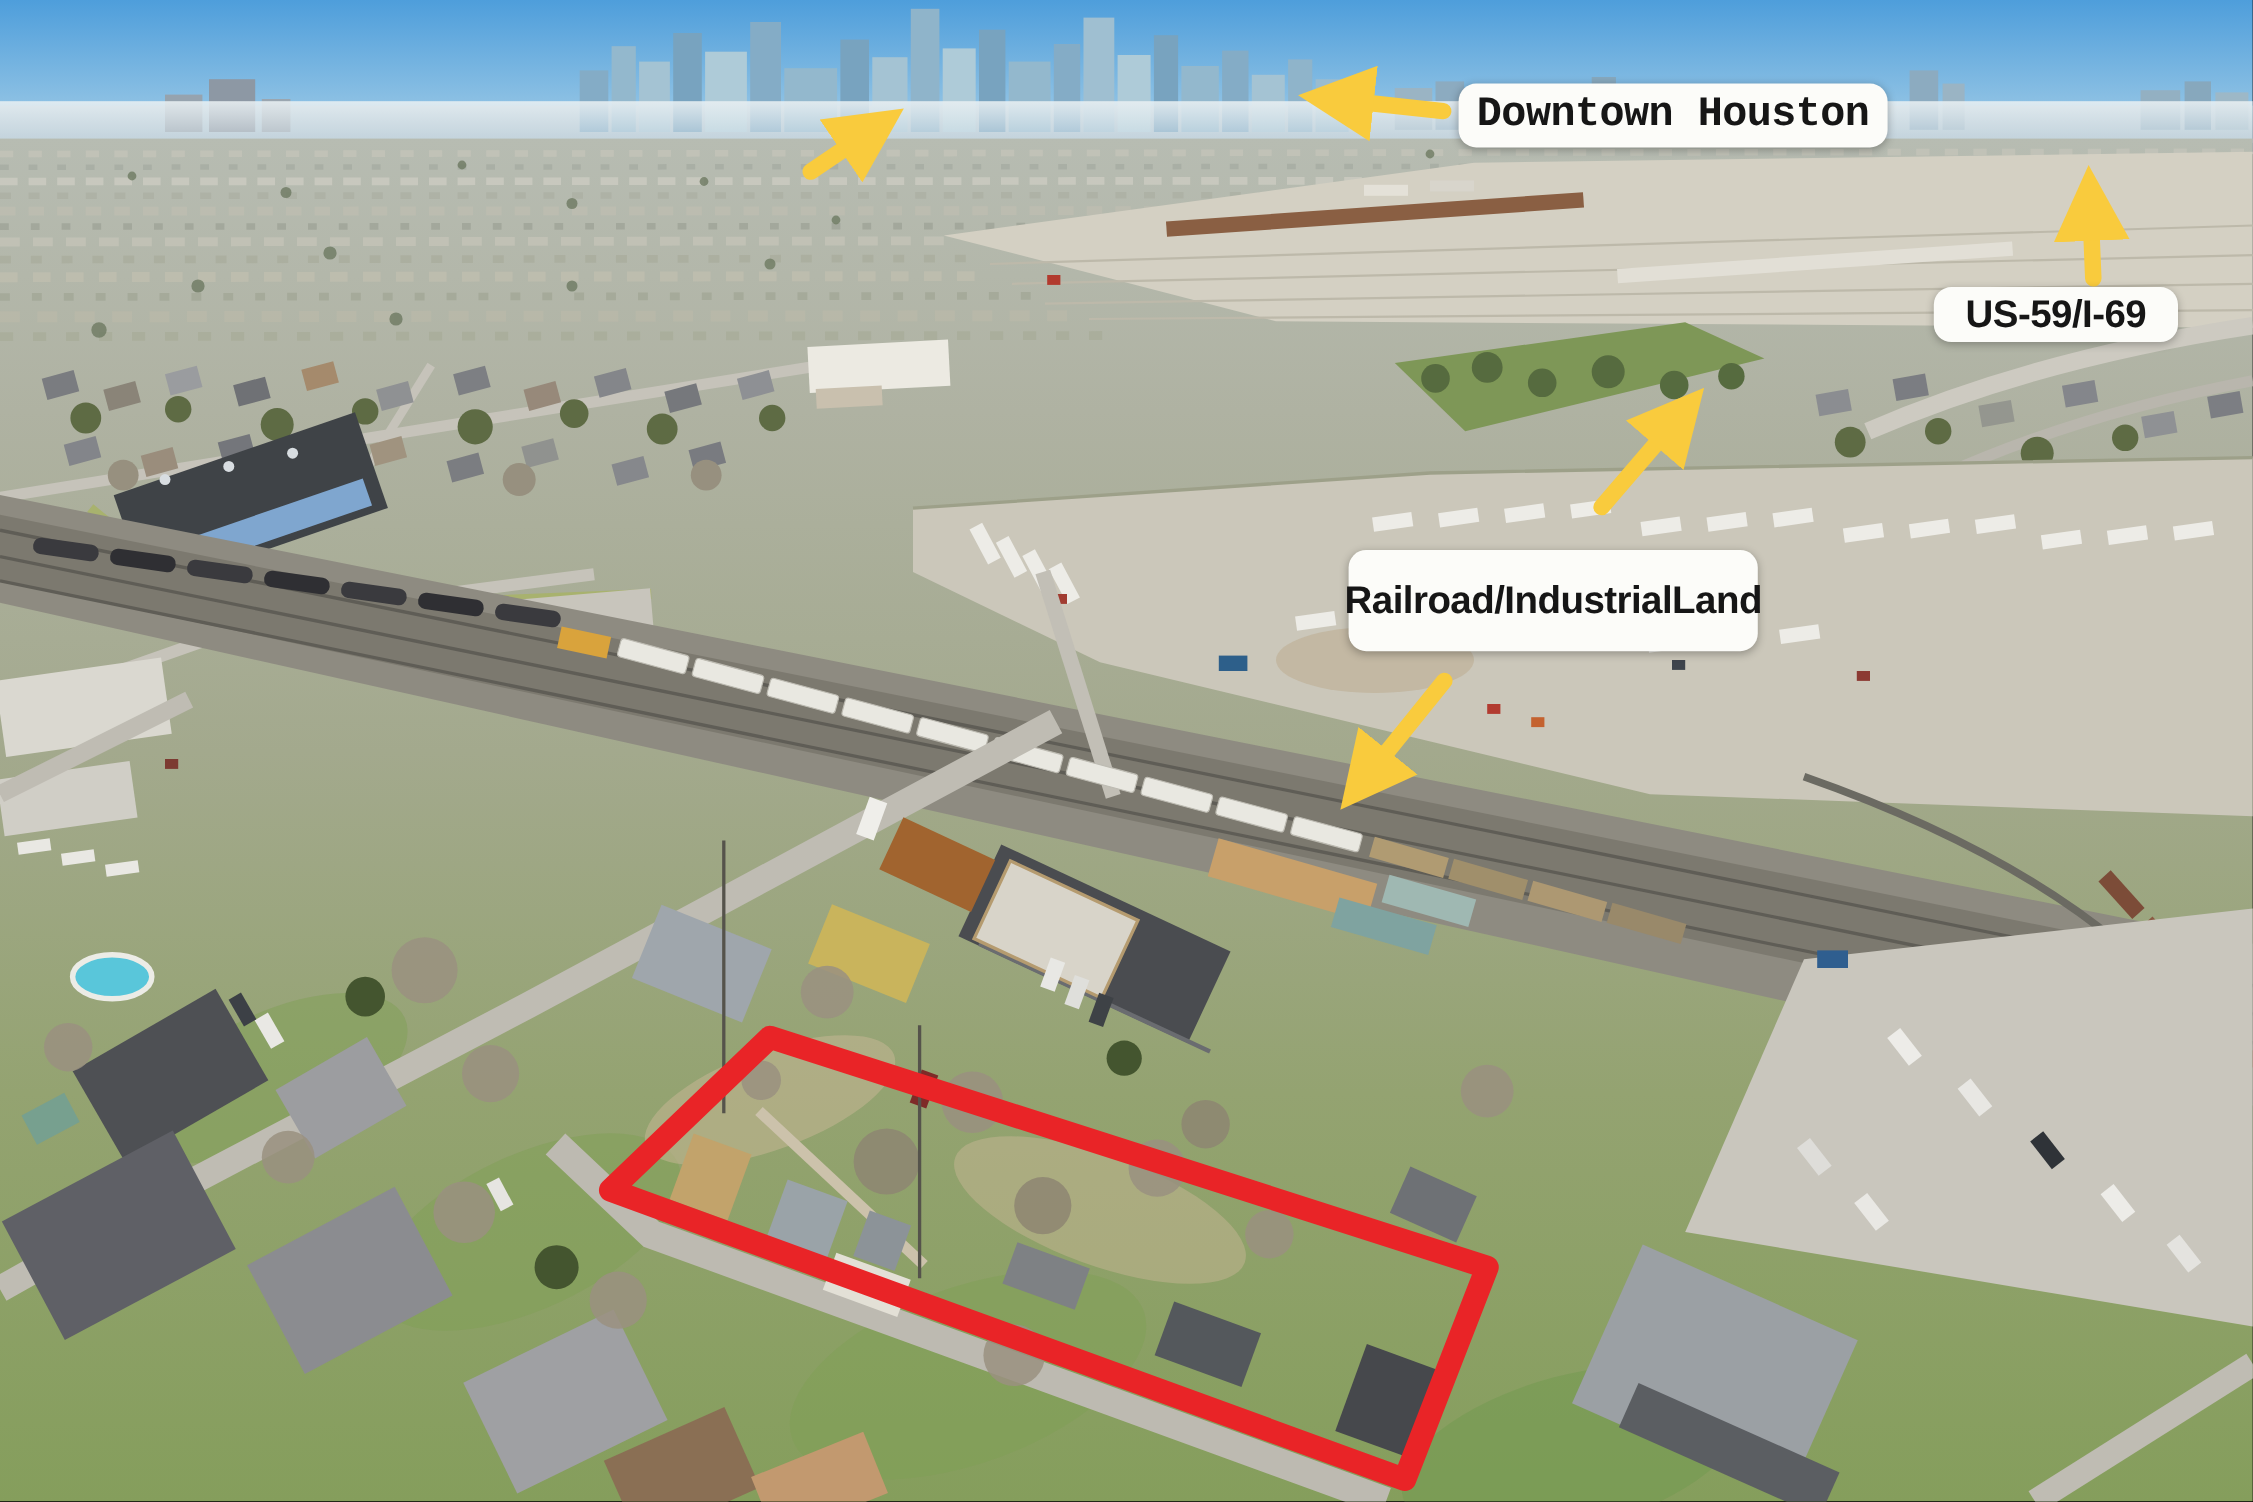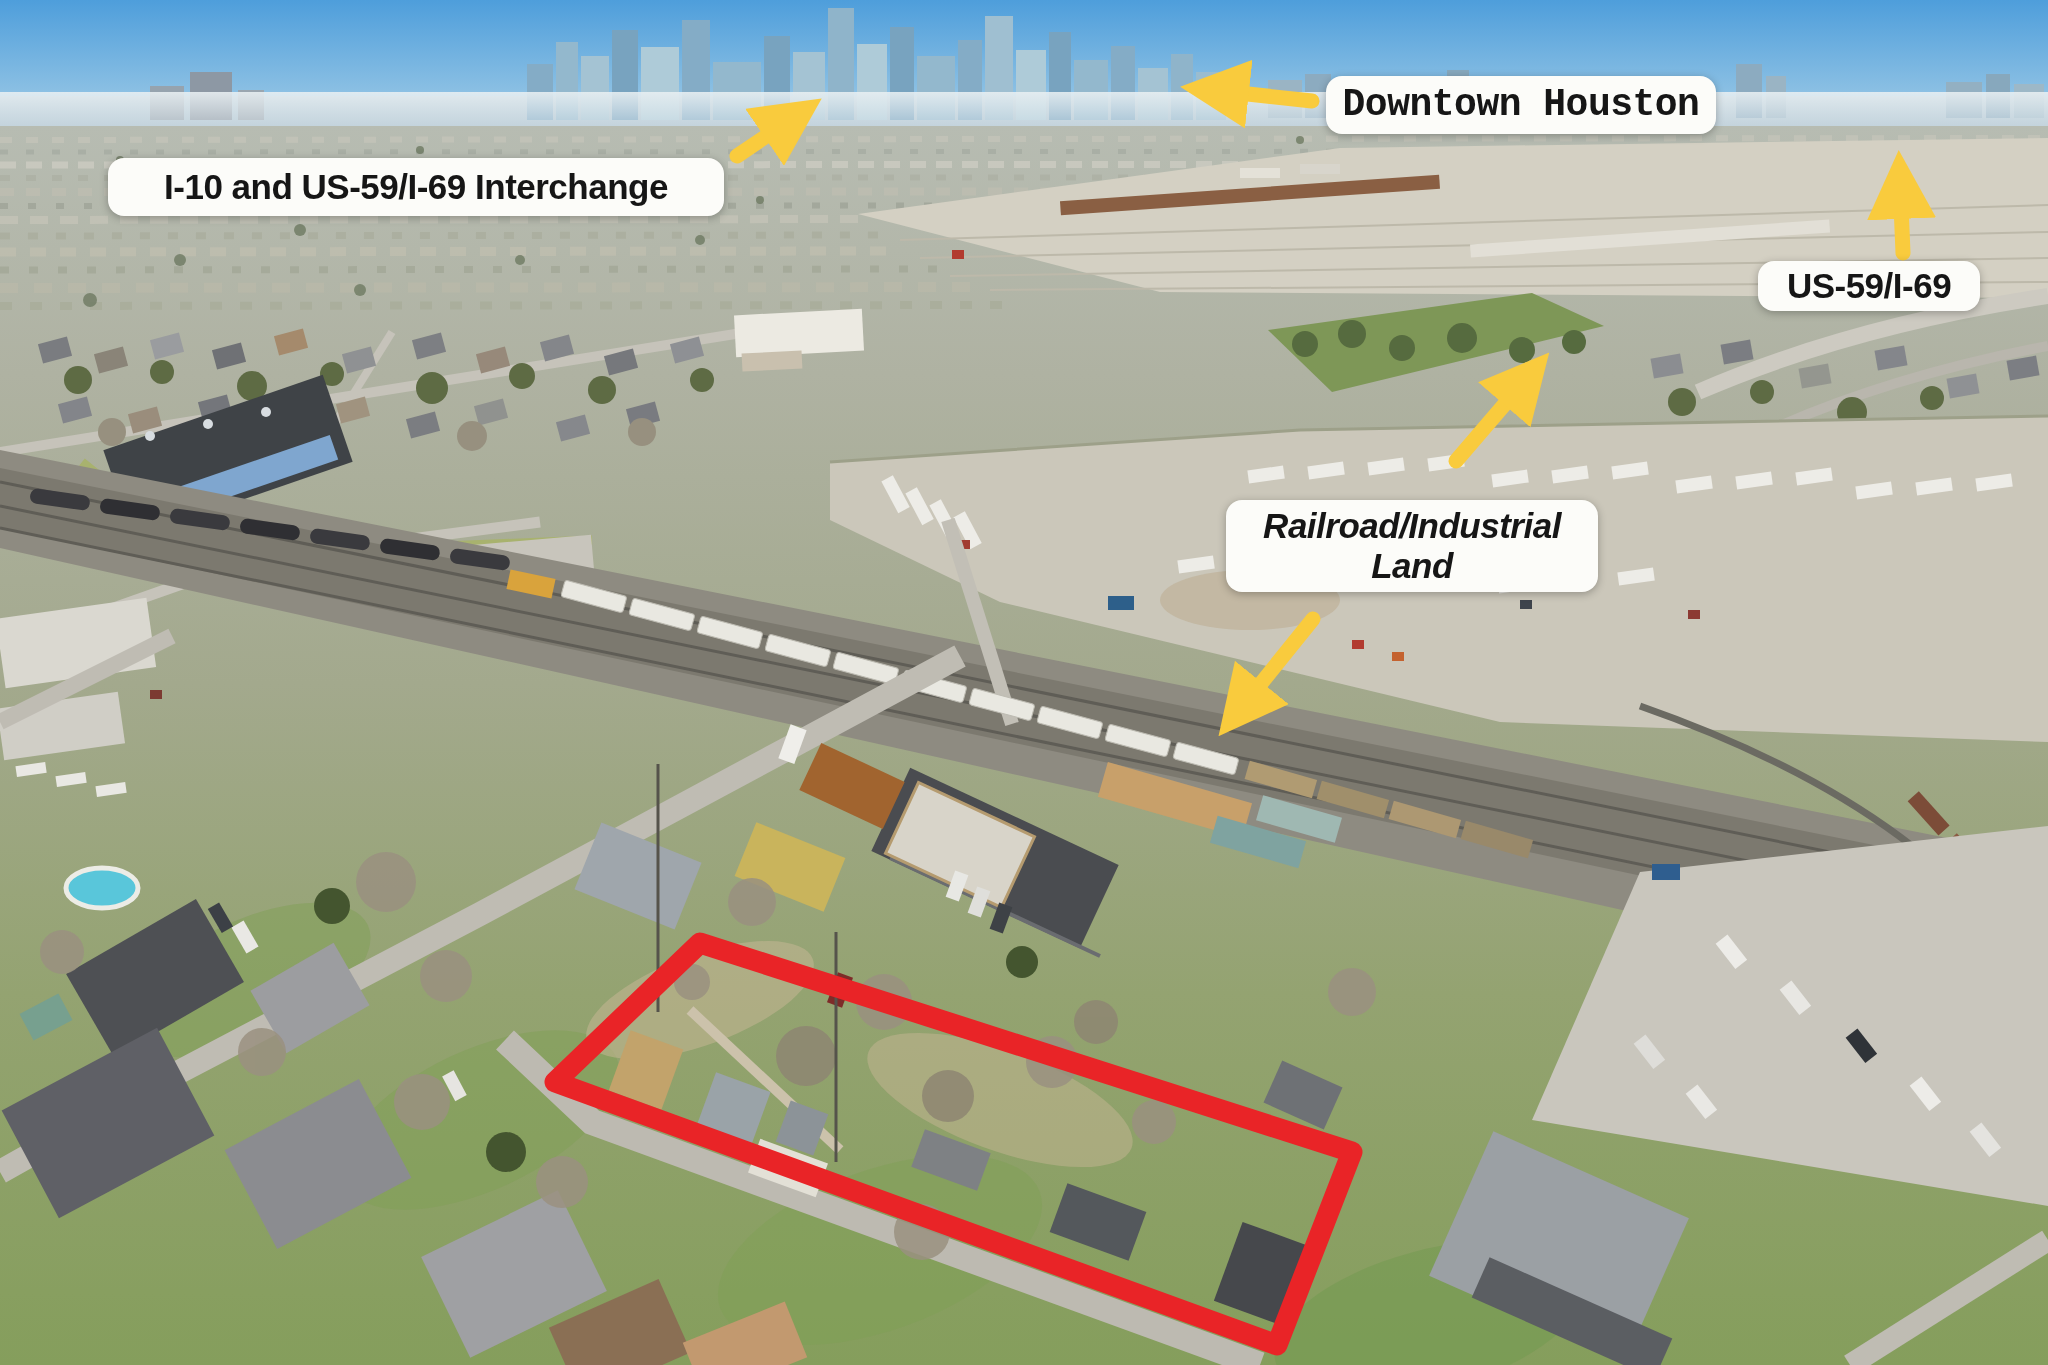--- a/index.html
+++ b/index.html
@@ -5,21 +5,21 @@
   html,body{margin:0;padding:0;background:#000;}
   .stage{position:relative;width:2048px;height:1365px;overflow:hidden;font-family:"Liberation Sans",sans-serif;}
   .stage svg.scene{position:absolute;inset:0;display:block;}
   .label{position:absolute;display:flex;align-items:center;justify-content:center;
          background:#FCFCF9;color:#161616;font-weight:700;border-radius:16px;
          box-shadow:0 2px 8px rgba(0,0,0,.28);text-align:center;line-height:1.15;
          letter-spacing:-0.5px;white-space:nowrap;}
   .l-interchange{left:108px;top:158px;width:616px;height:58px;font-size:35px;}
   .l-downtown{left:1326px;top:76px;width:390px;height:58px;font-size:38px;font-family:Liberation Mono, monospace;}
   .l-highway{left:1738px;top:261px;width:222px;height:50px;font-size:35px;margin-left:20px;}
-  .l-railroad{left:1226px;top:500px;width:372px;height:92px;font-size:35px;flex-direction:column;font-style:italic;}
+  .l-railroad{left:1226px;top:500px;width:372px;height:92px;font-size:35px;}
   .l-railroad span{display:block;}
 </style>
 </head>
 <body>
 
 <div class="stage">
 
 <svg class="scene" width="2048" height="1365" viewBox="0 0 2048 1365">
   <defs>
     <linearGradient id="skyG" x1="0" y1="0" x2="0" y2="1">
@@ -408,21 +408,20 @@
   <polygon points="700,943 1352,1152 1277,1345 555,1082" fill="none" stroke="#E92427" stroke-width="21" stroke-linejoin="round"></polygon>
   <g stroke="#F9CB3D" stroke-width="15" stroke-linecap="round" fill="none">
     <line x1="737" y1="156" x2="796" y2="116" marker-end="url(#ah)"></line>
     <line x1="1312" y1="101" x2="1211" y2="90" marker-end="url(#ah)"></line>
     <line x1="1903" y1="253" x2="1900" y2="181" marker-end="url(#ah)"></line>
     <line x1="1456" y1="461" x2="1529" y2="376" marker-end="url(#ah)"></line>
     <line x1="1313" y1="619" x2="1238" y2="712" marker-end="url(#ah)"></line>
   </g>
 </svg>
 
-<div class="label l-interchange">I-10 and US-59/I-69 Interchange</div>
 <div class="label l-downtown">Downtown Houston</div>
 <div class="label l-highway">US-59/I-69</div>
 <div class="label l-railroad">
   <span>Railroad/Industrial</span>
   <span>Land</span>
 </div>
 
 </div>
 
 </body></html>

